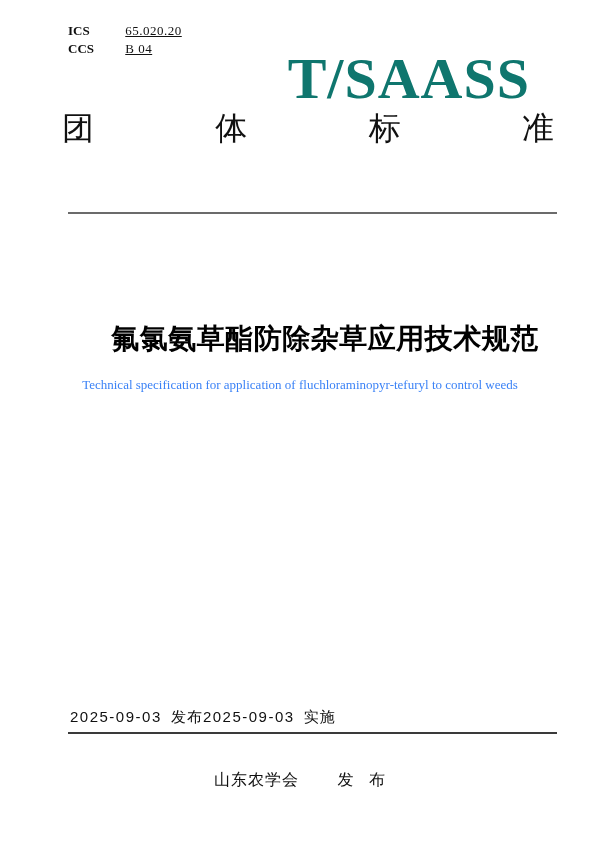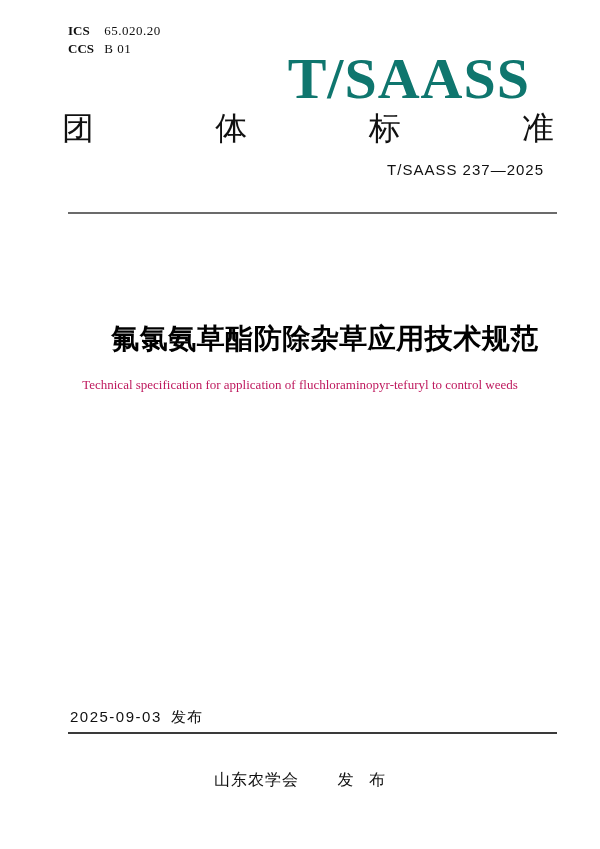--- a/index.html
+++ b/index.html
@@ -21,21 +21,21 @@
   .ics-block {
     position: absolute;
     left: 68px;
     top: 22px;
     font-family: "Liberation Serif", serif;
     font-size: 13px;
     line-height: 18px;
     color: #111;
   }
   .ics-line .code-label { display: inline-block; min-width: 30px; font-weight: bold; }
-  .ics-line .code-value { display: inline-block; margin-left: 3px; letter-spacing: 0.5px; }
+  .ics-line .code-value { display: inline-block; margin-left: 24px; letter-spacing: 0.5px; text-decoration: underline; }
 
   
   .logo {
     position: absolute;
     top: 50px;
     right: 70px;
     font-family: "Liberation Serif", serif;
     font-weight: 700;
     font-size: 58px;
     line-height: 58px;
@@ -89,21 +89,21 @@
     margin-left: 25px;
   }
   .title-en {
     position: absolute;
     left: 0;
     width: 100%;
     top: 377px;
     text-align: center;
     font-family: "Liberation Serif", serif;
     font-size: 13px;
-    color: #be185d;
+    color: #3b82f6;
   }
 
   
   .dates-row {
     position: absolute;
     left: 70px;
     right: 43px;
     top: 706px;
     display: flex;
     font-size: 15px;
@@ -144,45 +144,48 @@
 
 <div class="page">
 
   <div class="ics-block">
     <div class="ics-line">
       <span class="code-label">ICS</span>
       <span class="code-value">65.020.20</span>
     </div>
     <div class="ics-line">
       <span class="code-label">CCS</span>
-      <span class="code-value">B 01</span>
+      <span class="code-value">B 04</span>
     </div>
   </div>
 
   <div class="logo">T/SAASS</div>
 
   <div class="type-row">
     <span>团</span>
     <span>体</span>
     <span>标</span>
     <span>准</span>
   </div>
 
-  <div class="std-number">T/SAASS 237—2025</div>
 
   <div class="rule-top"></div>
 
   <div class="title-cn">氟氯氨草酯防除杂草应用技术规范</div>
 
   <div class="title-en">Technical specification for application of fluchloraminopyr-tefuryl to control weeds</div>
 
   <div class="dates-row">
     <div>
       <span class="date-value">2025-09-03</span>
       <span class="date-label">发布</span>
+    </div>
+    <div>
+      <span class="date-value">2025-09-03</span>
+      <span class="date-label">实施</span>
     </div>
   </div>
 
   <div class="rule-bottom"></div>
 
   <div class="publisher-row">
     <span class="publisher-name">山东农学会</span>
     <span class="publish-label">发 布</span>
   </div>
 

